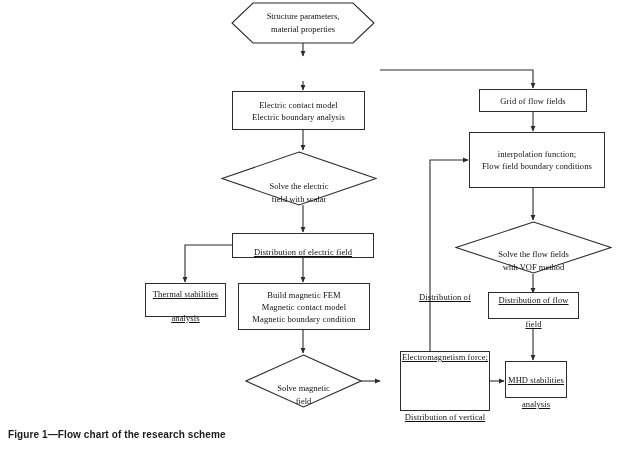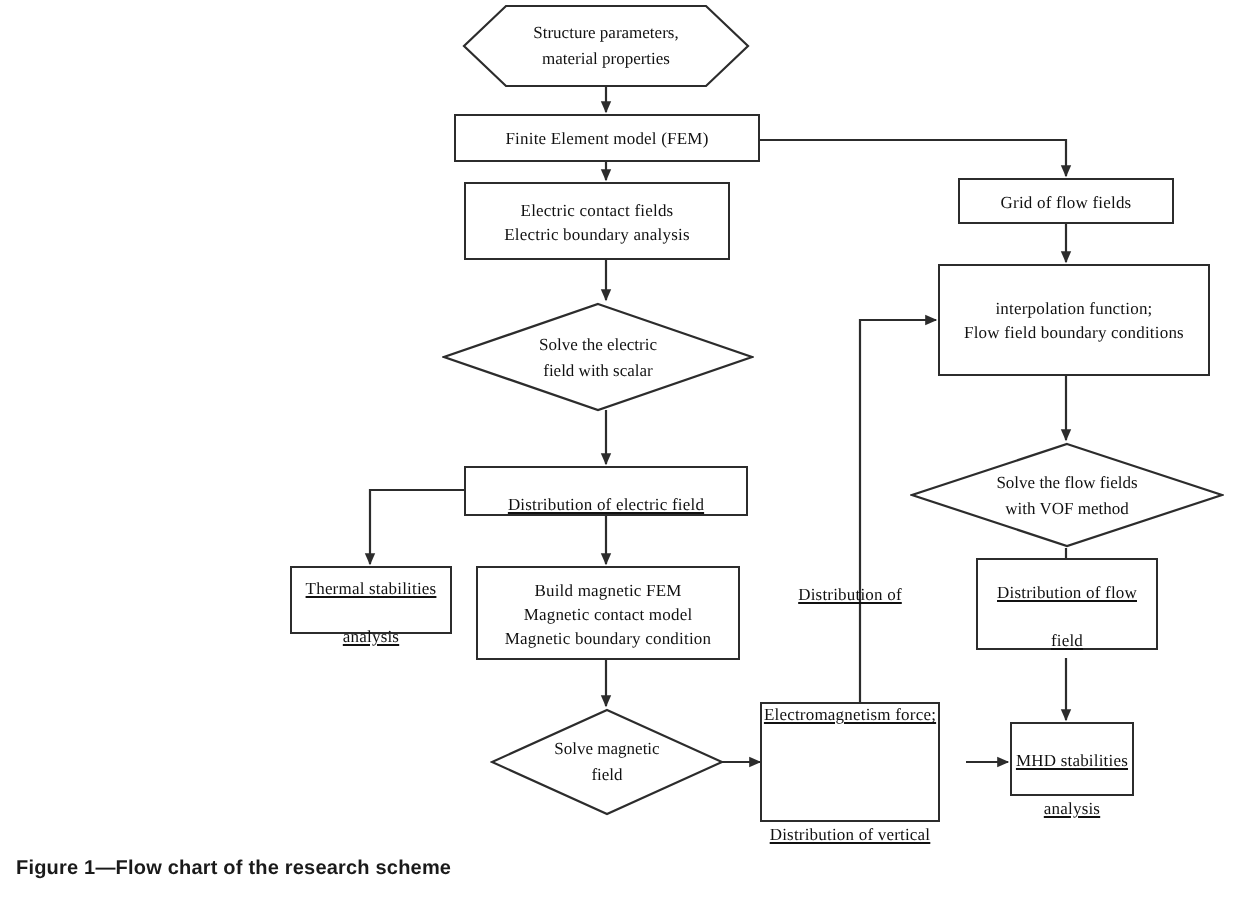--- a/index.html
+++ b/index.html
@@ -70,21 +70,21 @@
   
   .dia-wrap { position: absolute; }
   .dia-wrap svg { display: block; }
   .dia-label {
     position: absolute;
     left: 0; top: 0;
     width: 100%; height: 100%;
     display: flex;
     flex-direction: column;
     align-items: center;
-    justify-content: center;
+    justify-content: flex-end;
     text-align: center;
     font-size: 8.5px;
     line-height: 13px;
     color: #111;
   }
 
   
   #wires {
     position: absolute;
     left: 0; top: 0;
@@ -154,26 +154,23 @@
   <div class="hex-wrap" style="left:231px; top:2px; width:144px; height:42px;">
     <svg width="144" height="42" viewBox="0 0 144 42">
       <polygon points="22,1 122,1 143,21 122,41 22,41 1,21" fill="#ffffff" stroke="#2c2c2c" stroke-width="1.1"></polygon>
     </svg>
     <div class="hex-label">
       <span class="ln">Structure parameters,</span>
       <span class="ln">material properties</span>
     </div>
   </div>
 
-  <div class="node rect" style="left:227px; top:57px; width:153px; height:24px;">
-    <span class="ln">Finite Element model (FEM)</span>
-  </div>
 
   <div class="node rect" style="left:232px; top:91px; width:133px; height:39px;">
-    <span class="ln">Electric contact fields</span>
+    <span class="ln">Electric contact model</span>
     <span class="ln">Electric boundary analysis</span>
   </div>
 
   <div class="dia-wrap" style="left:221px; top:151px; width:156px; height:55px;">
     <svg width="156" height="55" viewBox="0 0 156 55">
       <polygon points="78,1 155,27.5 78,54 1,27.5" fill="#ffffff" stroke="#2c2c2c" stroke-width="1.1"></polygon>
     </svg>
     <div class="dia-label">
       <span class="ln">Solve the electric</span>
       <span class="ln">field with scalar</span>
@@ -217,26 +214,26 @@
   <div class="dia-wrap" style="left:455px; top:221px; width:157px; height:53px;">
     <svg width="157" height="53" viewBox="0 0 157 53">
       <polygon points="78.5,1 156,26.5 78.5,52 1,26.5" fill="#ffffff" stroke="#2c2c2c" stroke-width="1.1"></polygon>
     </svg>
     <div class="dia-label">
       <span class="ln">Solve the flow fields</span>
       <span class="ln">with VOF method</span>
     </div>
   </div>
 
-  <div class="node rect" style="left:488px; top:279px; width:91px; height:46px;">
+  <div class="node rect" style="left:488px; top:292px; width:91px; height:27px;">
     <span class="ln u">Distribution of flow</span>
     <span class="ln u">field</span>
   </div>
 
-  <div class="node rect" style="left:380px; top:351px; width:90px; height:60px;gap:36px;">
+  <div class="node rect" style="left:400px; top:351px; width:90px; height:60px;gap:36px;">
     <span class="ln u">Distribution of</span>
     <span class="ln u">Electromagnetism force;</span>
     <span class="ln u">Distribution of vertical</span>
     <span class="ln u">magnetic field</span>
   </div>
 
   <div class="node rect" style="left:505px; top:361px; width:62px; height:37px;justify-content:space-between;">
     <span class="ln u">MHD stabilities</span>
     <span class="ln u">analysis</span>
   </div>

